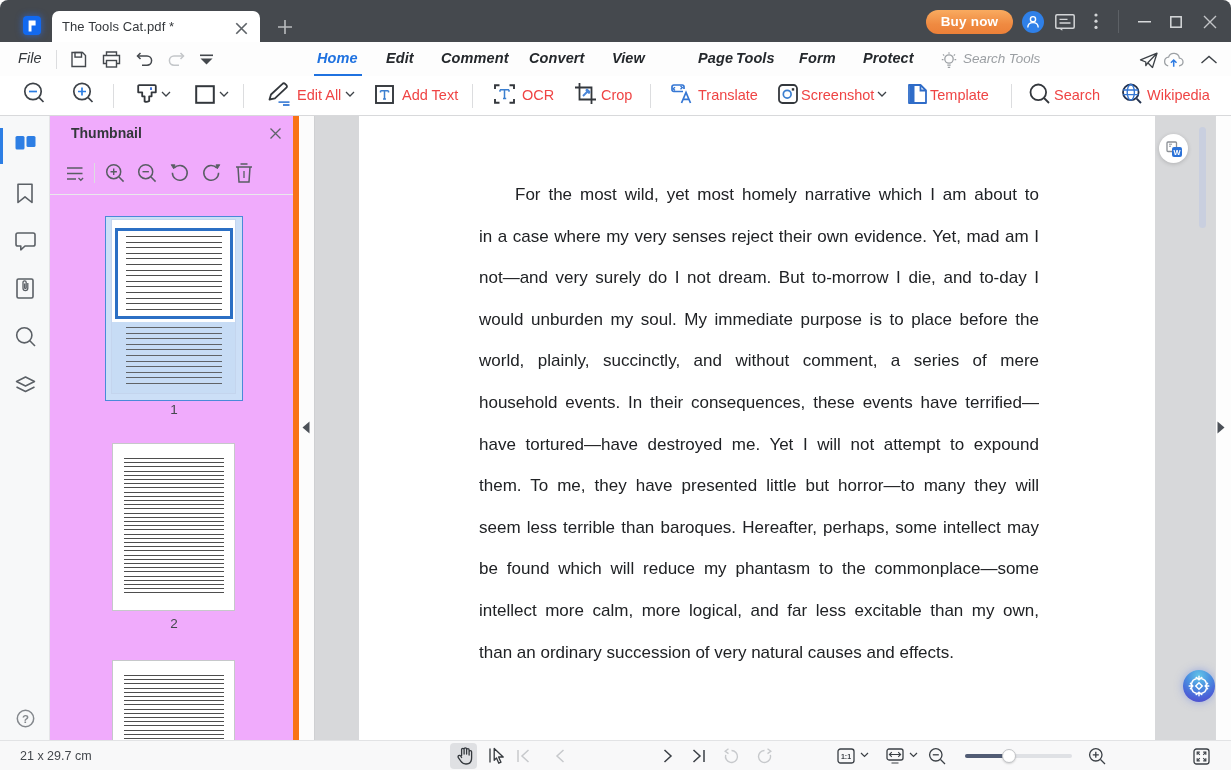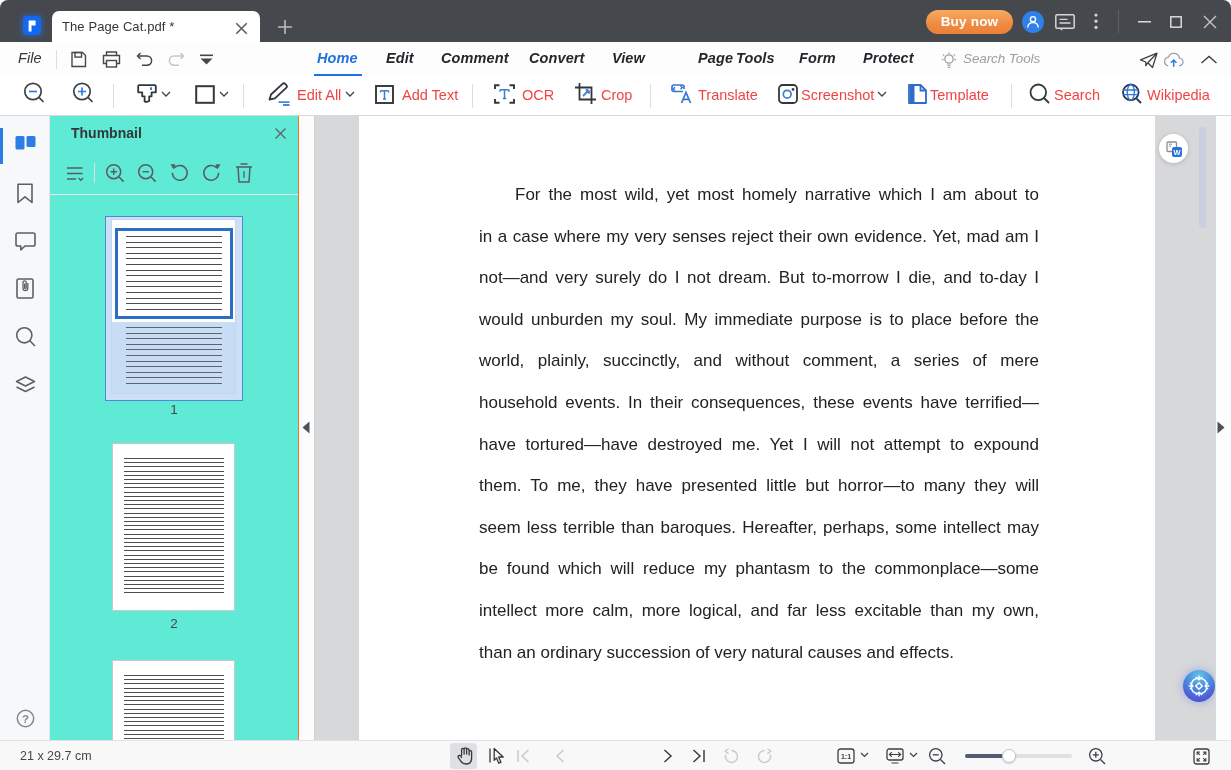--- a/index.html
+++ b/index.html
@@ -27,21 +27,21 @@
   
   #toolbar { position:absolute; left:0; top:76px; width:1231px; height:40px; background:#ffffff; border-bottom:1px solid #d8d9db; }
   .tlabel { position:absolute; top:0; height:40px; line-height:38px; font-size:14.5px; color:#ef4444; }
   .vsep { position:absolute; background:#dcdddf; width:1px; }
 
   
   #iconstrip { position:absolute; left:0; top:116px; width:50px; height:624px; background:#f7f8f9; border-right:1px solid #e4e5e7; }
   #stripsel { position:absolute; left:0; top:12px; width:3px; height:36px; background:#2d7ee4; }
 
   
-  #thumbpanel { position:absolute; left:50px; top:116px; width:249px; height:624px; background:#5eead4; border-right:1px solid #f97316; }
+  #thumbpanel { position:absolute; left:50px; top:116px; width:249px; height:624px; background:#f0abfc; border-right:6px solid #f97316; }
   #tpheader { position:absolute; left:0; top:0; width:100%; height:38px; }
   #tpheader .title { position:absolute; left:21px; top:9px; font-size:14px; font-weight:bold; color:#33373b; }
   #tptools { position:absolute; left:0; top:38px; width:100%; height:41px; border-bottom:1px solid #e8e9eb; }
   #tpscroll { position:absolute; left:0; top:80px; width:100%; height:544px; overflow:hidden; }
 
   .minitext { background:repeating-linear-gradient(180deg, #4e4e4e 0px, #4e4e4e 1px, transparent 1px, transparent 4.2px); }
   .minitext2 { background:repeating-linear-gradient(180deg, #4e4e4e 0px, #4e4e4e 1px, transparent 1px, transparent 5.6px); }
 
   
   #splitcol { position:absolute; left:300px; top:116px; width:14px; height:624px; background:#fcfcfc; }
@@ -60,21 +60,21 @@
 </head>
 <body>
 
 <div id="titlebar">
   <div id="applogo">
       <svg width="18" height="19" viewBox="0 0 18 19">
         <path d="M5.6 4.6 h7 v4.9 h-4.1 v5.9 h-2.9 z" fill="#fff"></path>
       </svg>
     </div>
   <div id="tab">
-    <div class="tname">The Page Cat.pdf *</div>
+    <div class="tname">The Tools Cat.pdf *</div>
     <svg class="tclose" style="position:absolute;right:10px;top:9px" width="13" height="13" viewBox="0 0 13 13">
         <path d="M2.5 2.5 L10.5 10.5 M10.5 2.5 L2.5 10.5" stroke="#5e6368" stroke-width="1.3"></path>
       </svg>
   </div>
   <svg id="newtab" width="16" height="16" viewBox="0 0 16 16" style="position:absolute;left:277px;top:19px">
       <path d="M8 1 V15 M1 8 H15" stroke="#b9bcbf" stroke-width="1.6"></path>
     </svg>
   <div id="buynow">Buy now</div>
   <svg class="tbicon" style="left:1022px" width="22" height="22" viewBox="0 0 22 22">
       <circle cx="11" cy="11" r="11" fill="#2f80e8"></circle>

